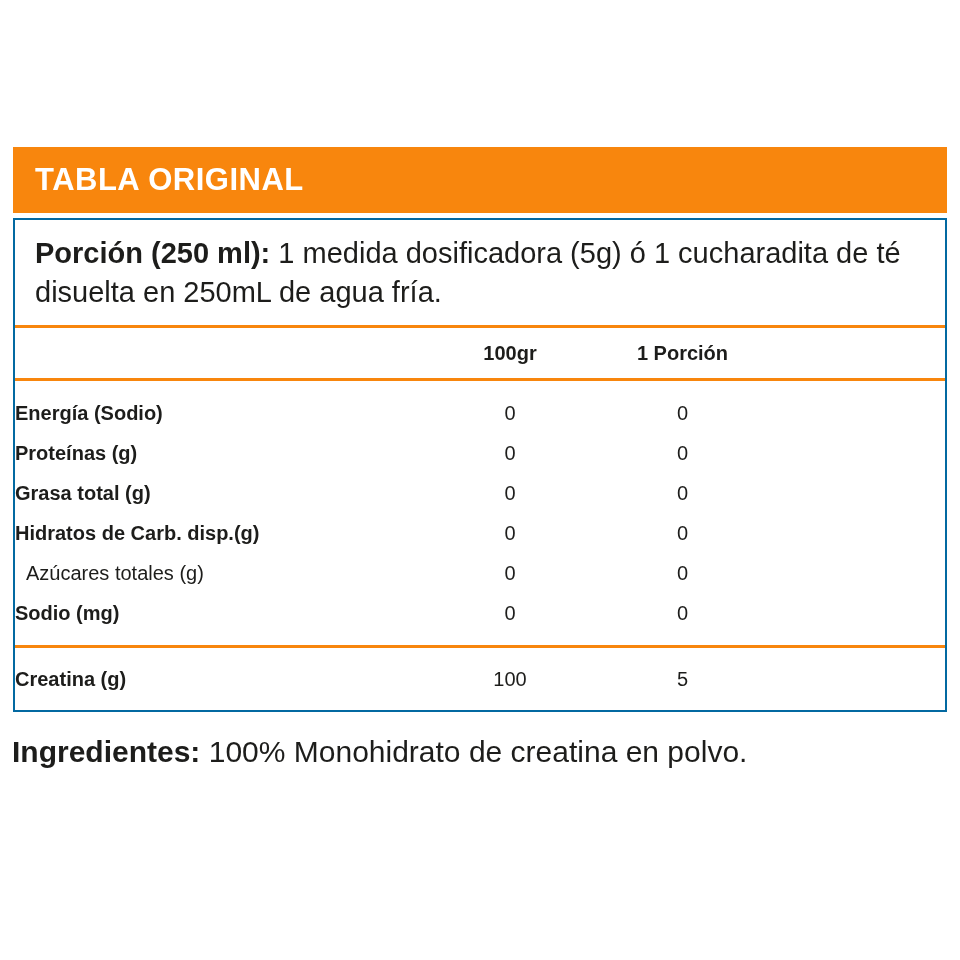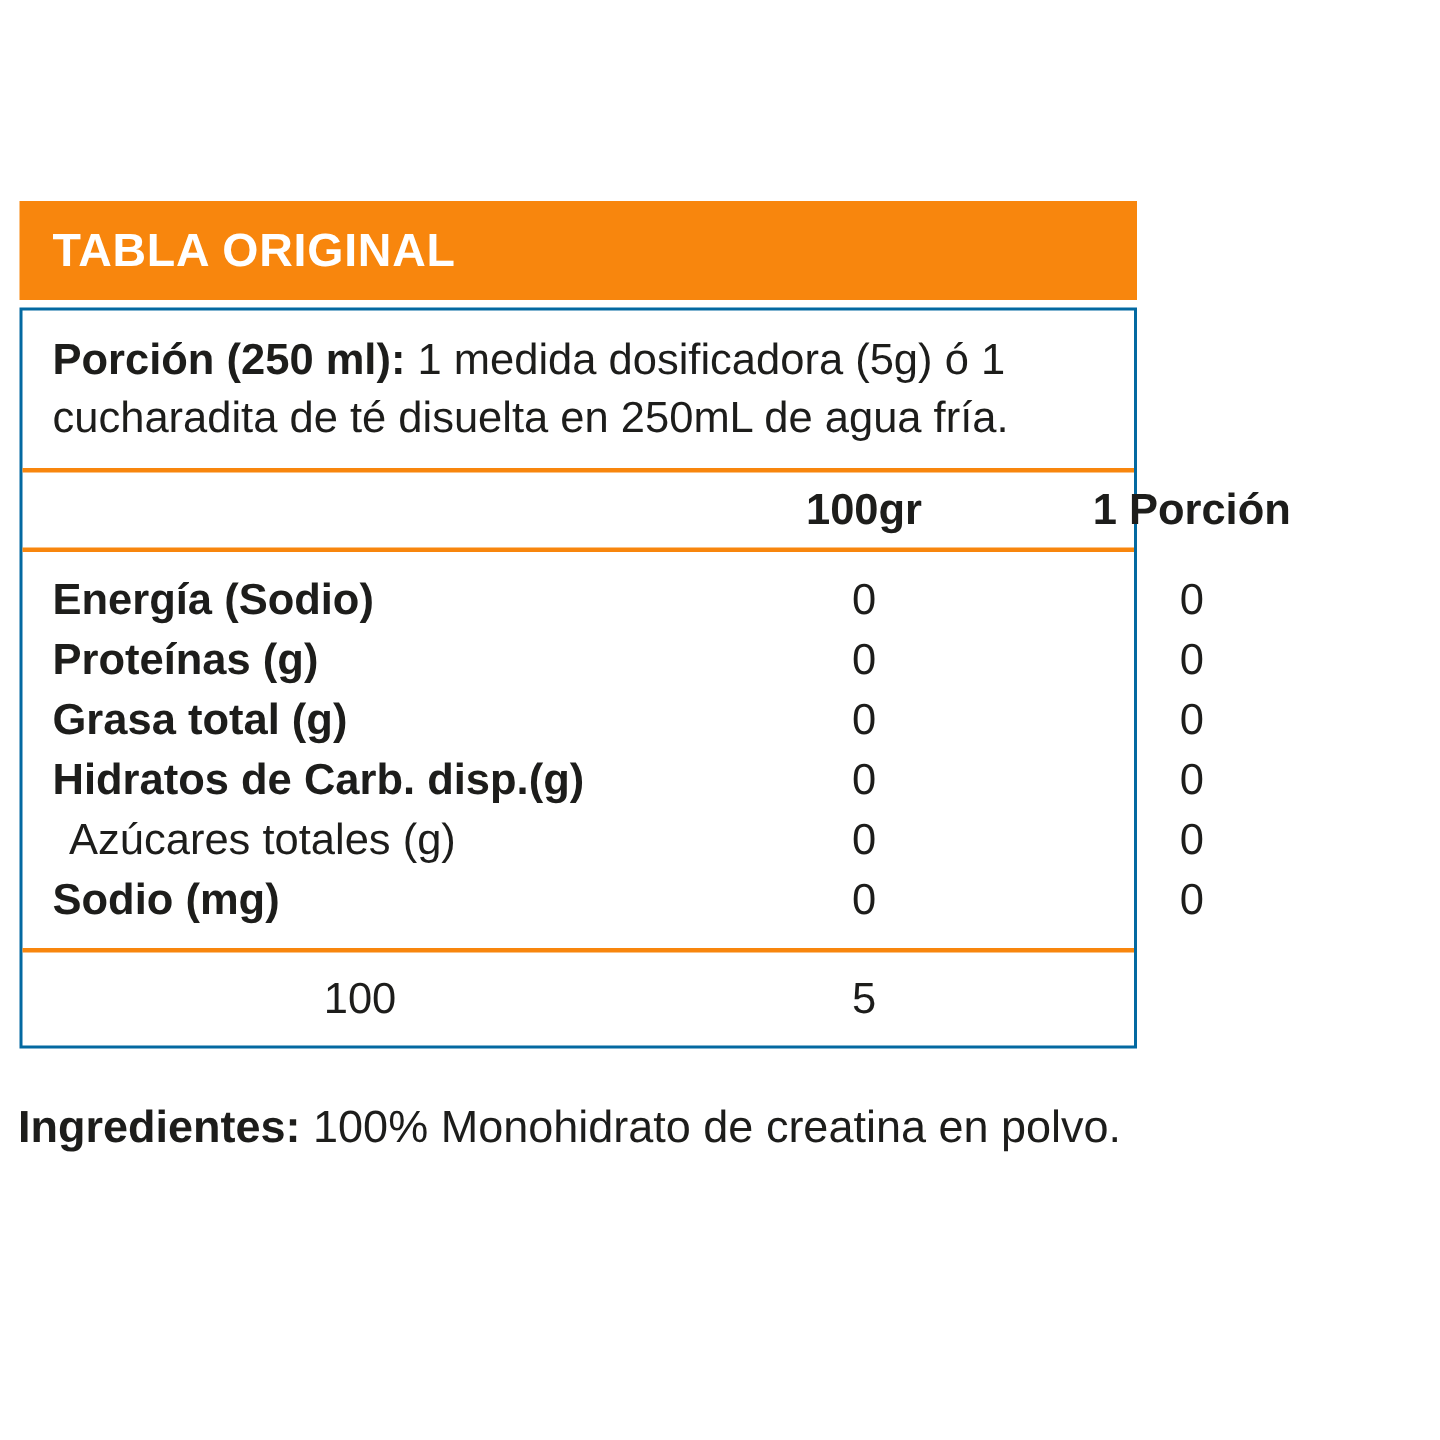--- a/index.html
+++ b/index.html
@@ -11,22 +11,22 @@
     width: 960px;
     height: 960px;
     position: relative;
     font-family: "Liberation Sans", sans-serif;
     color: #1d1d1b;
     overflow: hidden;
   }
   .sheet {
     position: absolute;
     left: 13px;
-    top: 134px;
-    width: 745px;
+    top: 147px;
+    width: 934px;
   }
   .header-bar {
     background: #F8860D;
     height: 66px;
     display: flex;
     align-items: center;
     padding-left: 22px;
     box-sizing: border-box;
   }
   .header-title {
@@ -49,23 +49,21 @@
     margin: 0;
   }
   .sep {
     height: 0;
     border-top: 3px solid #F8860D;
   }
   .grid {
     display: grid;
     grid-template-columns: 410px 170px 175px 1fr;
     align-items: center;
-    padding-left: 20px;
-    font-size: 29px;
-    gap: 46px;
+    font-size: 20px;
   }
   .grid .num {
     text-align: center;
   }
   .colhead {
     height: 50px;
     font-weight: 700;
   }
   .rows-block {
     padding: 12px 0;
@@ -160,20 +158,21 @@
         <div class="label">Sodio (mg)</div>
         <div class="num">0</div>
         <div class="num">0</div>
         <div></div>
       </div>
     </div>
 
     <div class="sep"></div>
 
     <div class="grid footrow">
+      <div class="label">Creatina (g)</div>
       <div class="num">100</div>
       <div class="num">5</div>
       <div></div>
     </div>
 
   </div>
 </div>
 
 <p class="ingredients"><strong>Ingredientes:</strong><span> 100% Monohidrato de creatina en polvo.</span></p>
 

